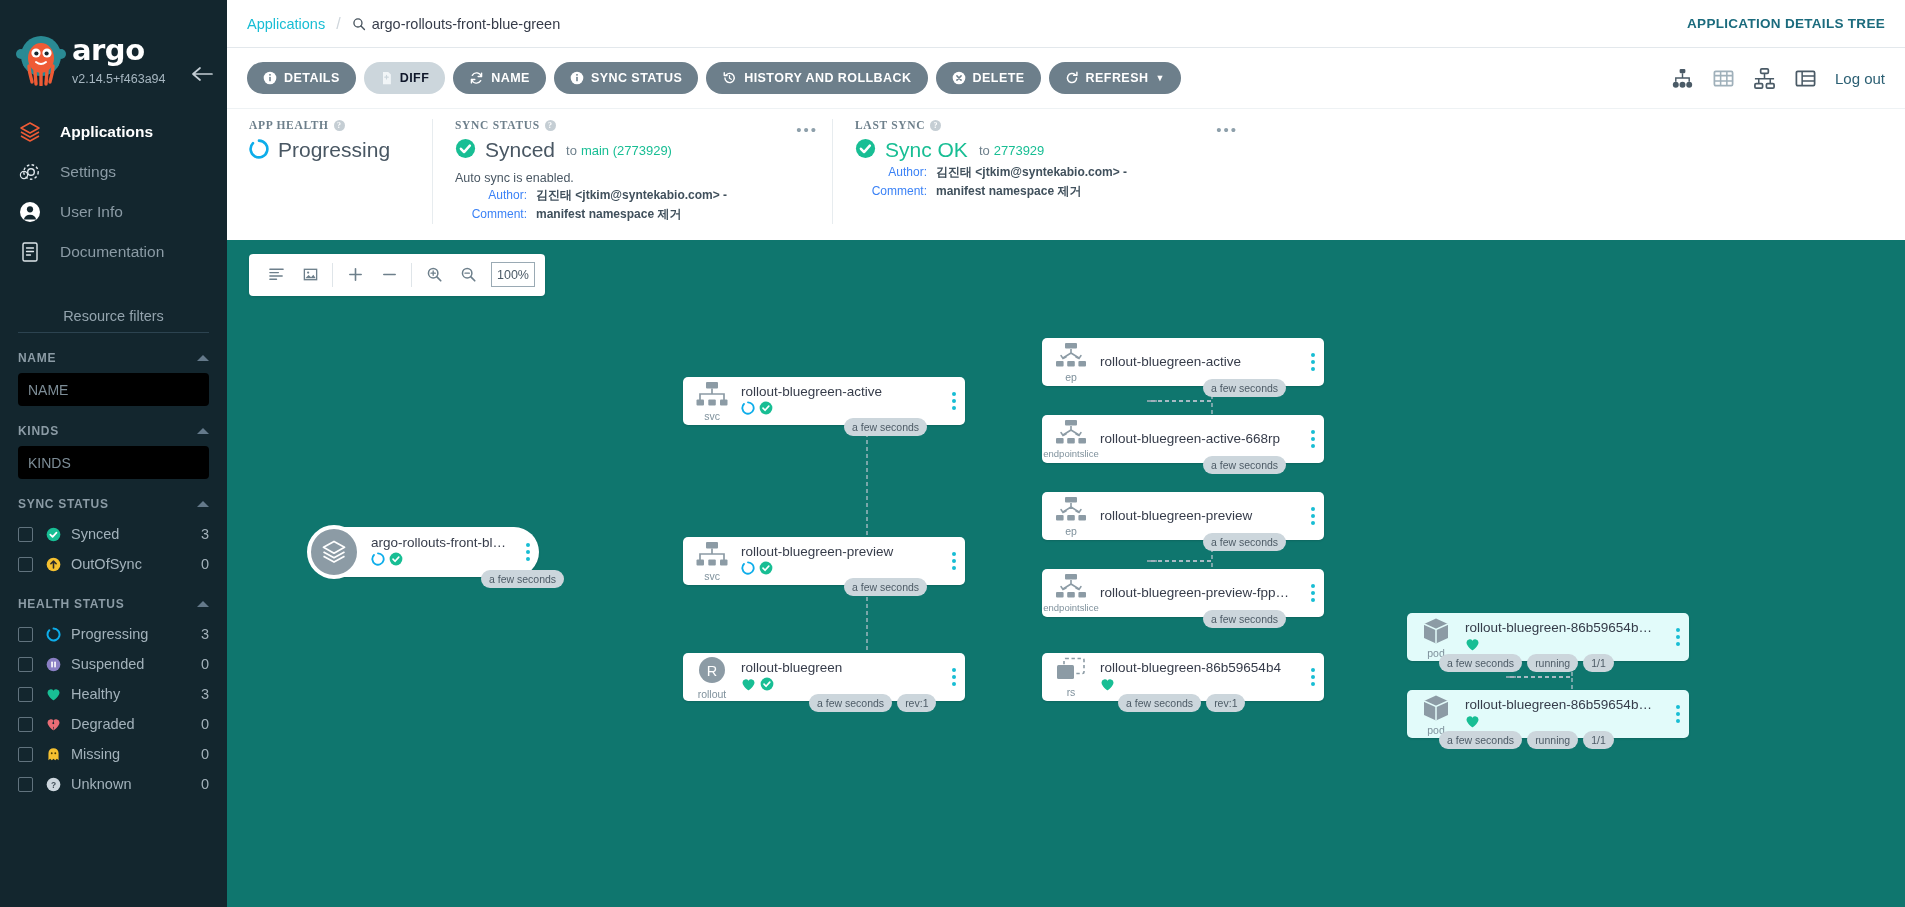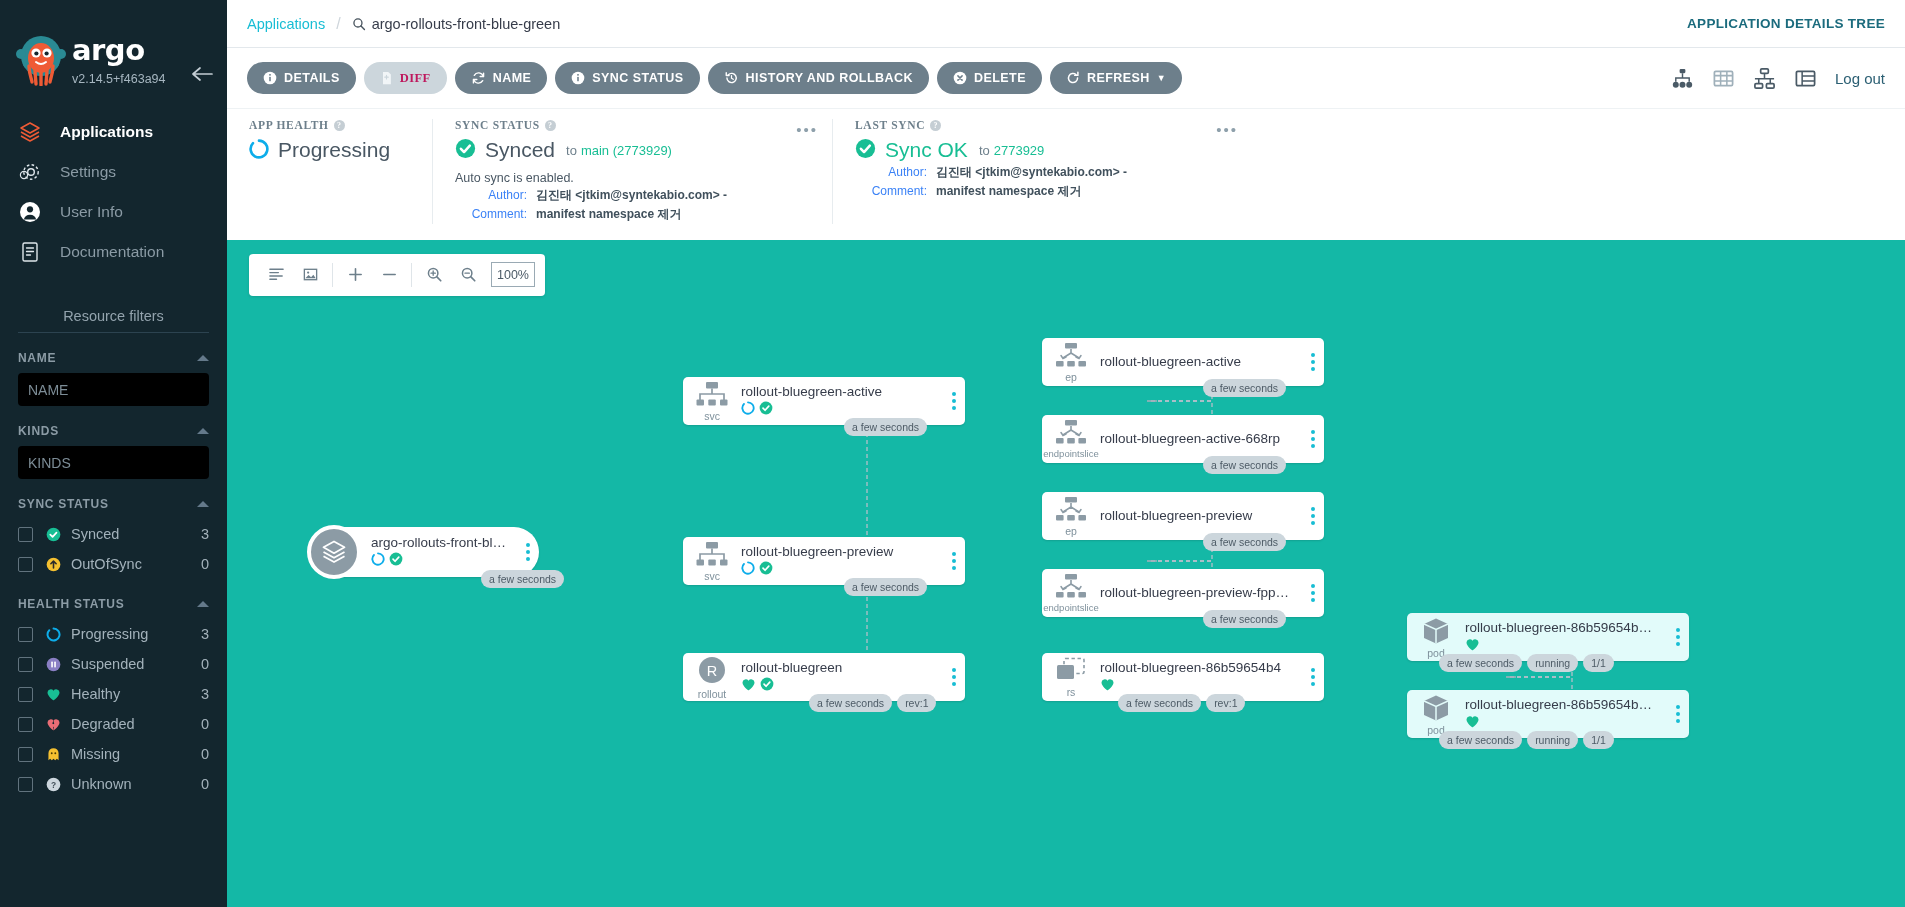--- a/index.html
+++ b/index.html
@@ -58,21 +58,21 @@
   .crumb-link { color:#18BDD4; font-size:14.5px; cursor:pointer; }
   .crumb-sep { color:#cfd6dc; margin:0 11px; font-size:16px; }
   .crumb-cur { font-size:14.5px; color:#363c4a; display:flex; align-items:center; }
   .crumb-cur .mag { margin-right:6px; display:flex; }
   .details-tree { margin-left:auto; color:#1b6b7d; font-weight:bold; font-size:13.5px; letter-spacing:.3px; }
 
   .toolbar { height:60px; background:#fff; display:flex; align-items:center; padding:0 20px; }
   .btn { height:32px; border-radius:16px; background:#6d7f8b; color:#fff; display:flex;
          align-items:center; padding:10px 16px; margin-right:8px; font-size:12.5px;
          font-weight:bold; letter-spacing:.45px; cursor:pointer; white-space:nowrap; }
-  .btn.disabled { background:#ccd6dc; color:#be185d;font-family:Liberation Serif, serif; }
+  .btn.disabled { background:#ccd6dc; color:#0f172a; }
   .btn .bi { margin-right:7px; display:flex; align-items:center; }
   .tool-right { margin-left:auto; display:flex; align-items:center; gap:18px; }
   .vw-ico { cursor:pointer; display:flex; }
   .logout { color:#2b5f73; font-size:15px; cursor:pointer; }
 
   .statusbar { background:#fff; display:flex; padding:10px 0 16px 0; border-top:1px solid #eef2f4; }
   .st-panel { padding:0 22px; position:relative; }
   .st-panel + .st-panel { border-left:1px solid #e7ecef; }
   .st-head { font-size:11.5px; font-weight:bold; letter-spacing:.7px; color:#6d7f8b; display:flex; align-items:center;font-family:Liberation Serif, serif; }
   .qmark { width:11px;height:11px;border-radius:50%;background:#c5ced4;color:#fff;font-size:8px;
@@ -82,21 +82,21 @@
   .st-big-txt.green { color:#18be94; }
   .st-to { font-size:13px; color:#6d7f8b; margin-left:11px; }
   .st-rev { color:#18be94; font-size:13px; margin-left:4px; }
   .st-sub { font-size:12.5px; color:#495763; margin-top:9px; }
   .kv { display:flex; font-size:12px; margin-top:2px; line-height:1.45; }
   .kv-k { color:#3b82f6; width:72px; text-align:right; flex:0 0 72px; }
   .kv-v { color:#40505c; margin-left:9px; font-weight:bold; }
   .dots3 { position:absolute; right:14px; top:2px; color:#8ea0ab; letter-spacing:2px; font-size:15px; cursor:pointer; }
 
   
-  .graph { flex:1; position:relative; background:#14b8a6; overflow:hidden; }
+  .graph { flex:1; position:relative; background:#0f766e; overflow:hidden; }
   .gtoolbar { position:absolute; left:252px; top:252px; height:42px; background:#fff;
               border-radius:4px; display:flex; align-items:center; padding:0 10px;
               box-shadow:0 1px 3px rgba(0,0,0,.12); }
   .gt-btn { width:34px; height:30px; display:flex; align-items:center; justify-content:center;
             color:#6d7f8b; cursor:pointer; }
   .gt-div { width:1px; height:24px; background:#dfe5e9; margin:0 5px; }
   .zoomval { width:44px; height:25px; border:1px solid #9aaab4; color:#4b5a66;
              font-size:12.5px; display:flex; align-items:center; justify-content:center;
              margin-left:6px; background:#fff; }
 

